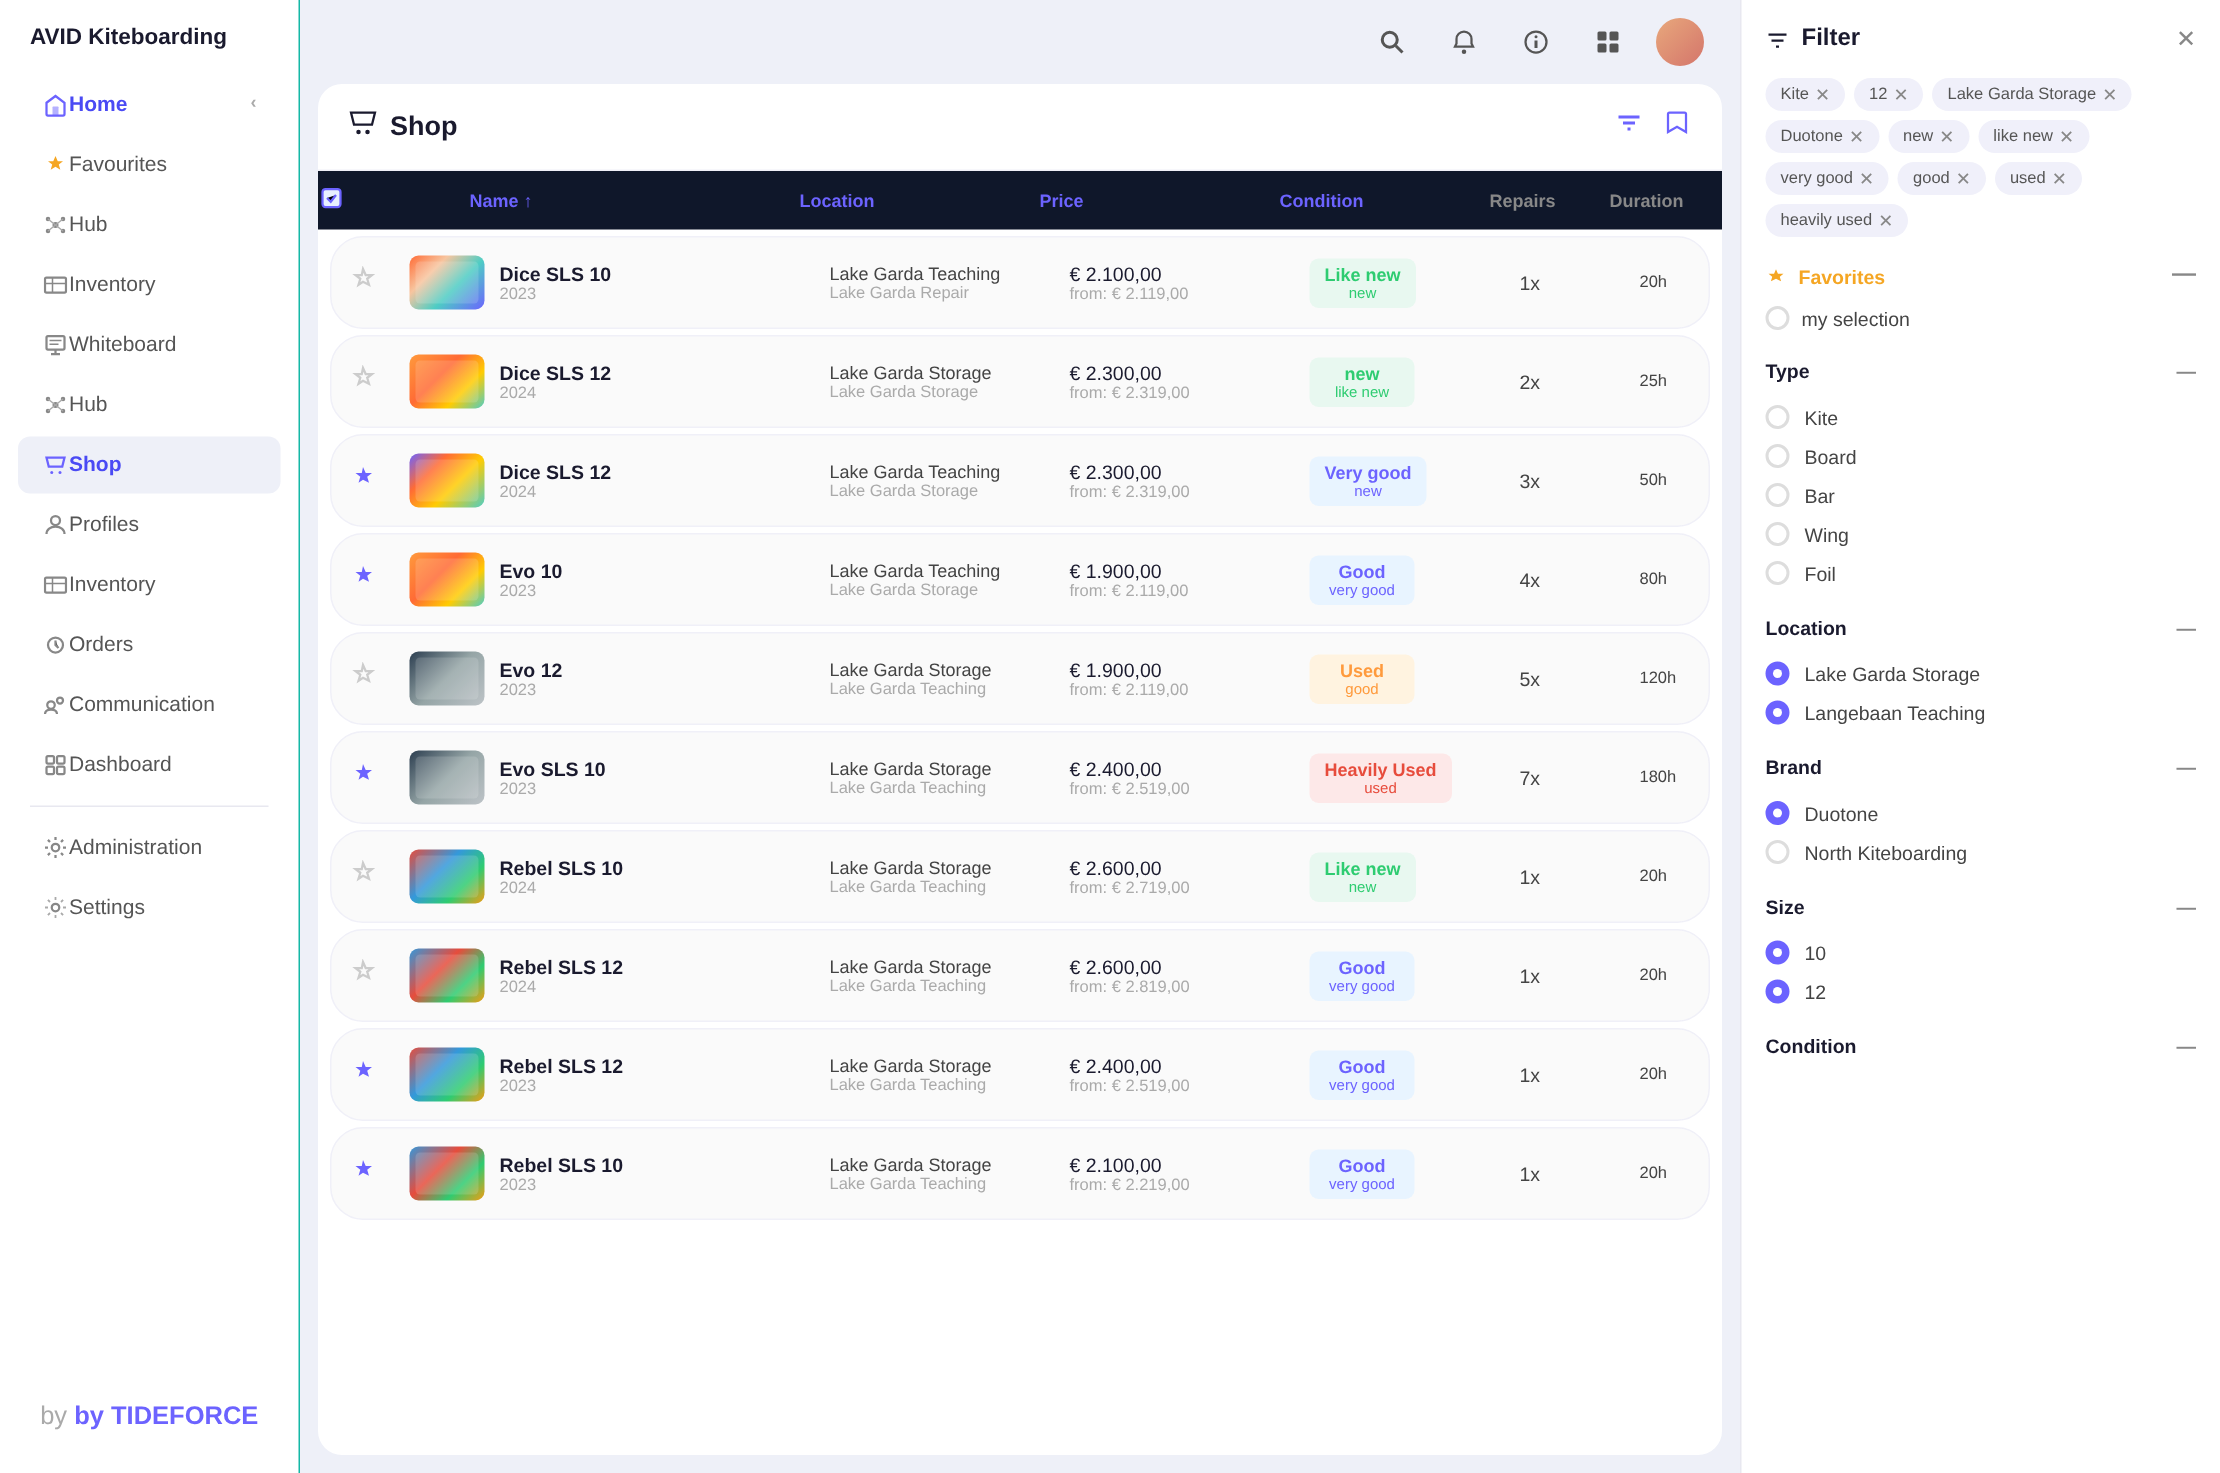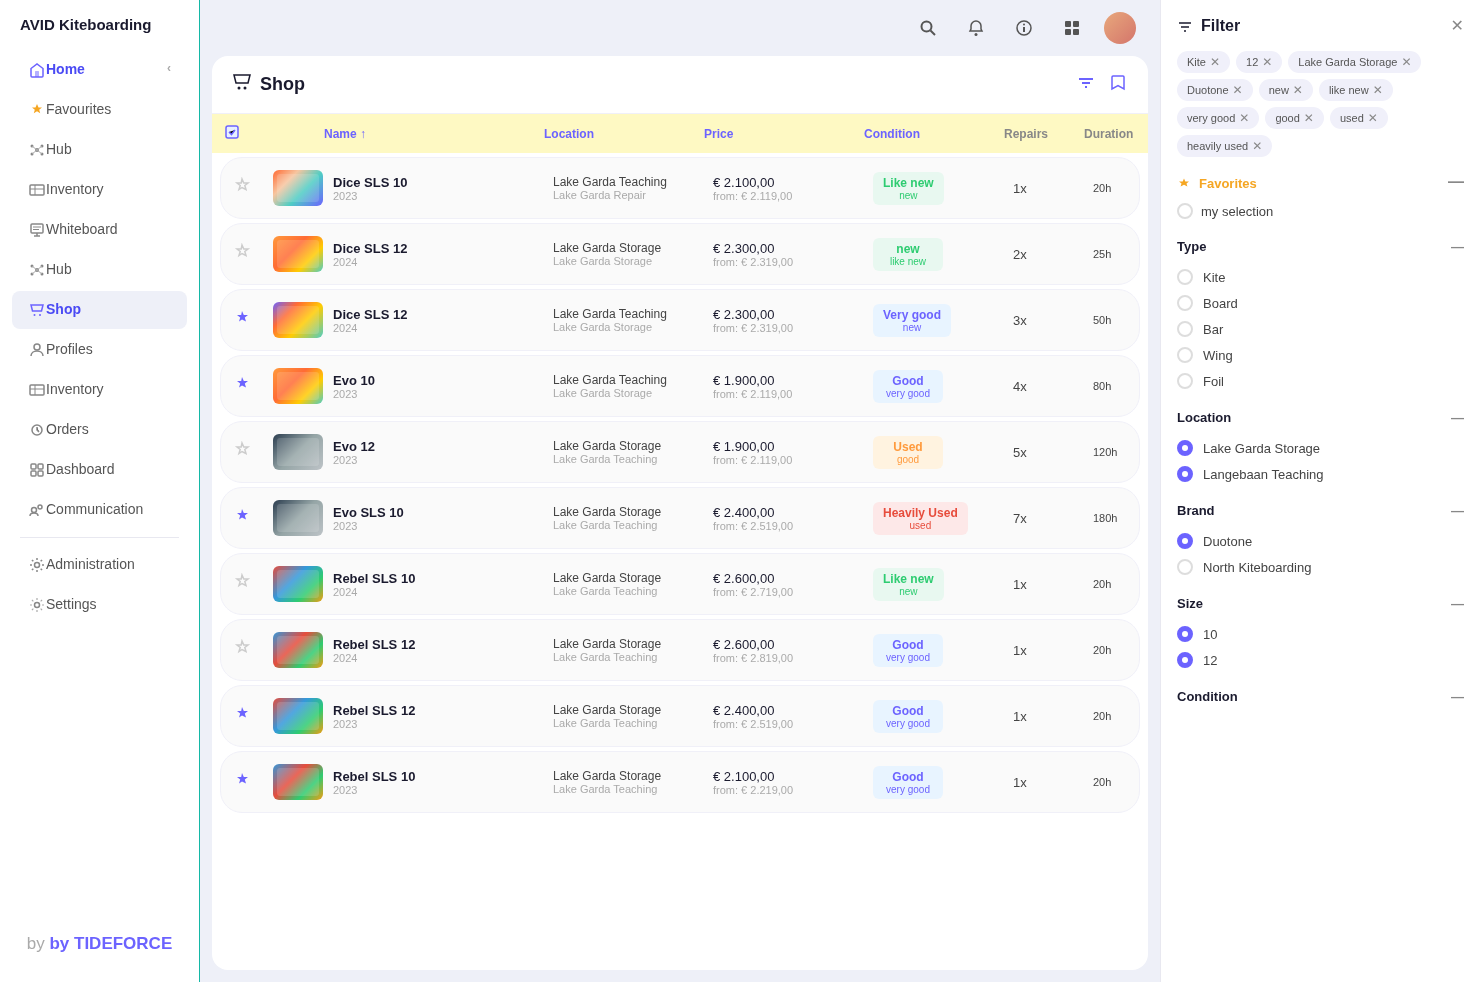--- a/index.html
+++ b/index.html
@@ -154,25 +154,25 @@
 
     
     .table-container {
       flex: 1;
       overflow-y: auto;
       padding: 0 8px;
     }
     .table-header {
       display: grid;
       grid-template-columns: 40px 60px 220px 160px 160px 140px 80px 80px 100px;
-      padding: 10px 12px;
+      padding: 10px 1px;
       align-items: center;
       position: sticky;
       top: 18px;
-      background: #fef9c3;
+      background: #0f172a;
       z-index: 10;
     }
     .th {
       font-size: 12px;
       font-weight: 600;
       color: #6c63ff;
       cursor: pointer;
     }
     .th.gray { color: #888; }
     .table-row-container {
@@ -475,38 +475,38 @@
             <circle cx="8" cy="8" r="5" stroke="#888" stroke-width="1.5" fill="none"></circle>
             <path d="M8 5v3l2 2" stroke="#888" stroke-width="1.5"></path>
           </svg>
       </span>
       <span>Orders</span>
     </div>
 
     <div class="sidebar-item">
       <span class="sidebar-icon">
         <svg width="16" height="16" viewBox="0 0 16 16">
+            <circle cx="5" cy="8" r="2.5" stroke="#888" stroke-width="1.5" fill="none"></circle>
+            <circle cx="11" cy="5" r="2" stroke="#888" stroke-width="1.5" fill="none"></circle>
+            <path d="M1 14c0-2 1.8-3 4-3s4 1 4 3" stroke="#888" stroke-width="1.5" fill="none"></path>
+          </svg>
+      </span>
+      <span>Communication</span>
+    </div>
+
+    <div class="sidebar-item">
+      <span class="sidebar-icon">
+        <svg width="16" height="16" viewBox="0 0 16 16">
             <rect x="2" y="2" width="5" height="5" rx="1" stroke="#888" stroke-width="1.5" fill="none"></rect>
             <rect x="9" y="2" width="5" height="5" rx="1" stroke="#888" stroke-width="1.5" fill="none"></rect>
             <rect x="2" y="9" width="5" height="5" rx="1" stroke="#888" stroke-width="1.5" fill="none"></rect>
             <rect x="9" y="9" width="5" height="5" rx="1" stroke="#888" stroke-width="1.5" fill="none"></rect>
           </svg>
       </span>
       <span>Dashboard</span>
-    </div>
-
-    <div class="sidebar-item">
-      <span class="sidebar-icon">
-        <svg width="16" height="16" viewBox="0 0 16 16">
-            <circle cx="5" cy="8" r="2.5" stroke="#888" stroke-width="1.5" fill="none"></circle>
-            <circle cx="11" cy="5" r="2" stroke="#888" stroke-width="1.5" fill="none"></circle>
-            <path d="M1 14c0-2 1.8-3 4-3s4 1 4 3" stroke="#888" stroke-width="1.5" fill="none"></path>
-          </svg>
-      </span>
-      <span>Communication</span>
     </div>
 
     <div class="sidebar-divider"></div>
 
     <div class="sidebar-item">
       <span class="sidebar-icon">
         <svg width="16" height="16" viewBox="0 0 16 16">
             <circle cx="8" cy="8" r="2.5" stroke="#888" stroke-width="1.5" fill="none"></circle>
             <path d="M8 1v2M8 13v2M1 8h2M13 8h2M2.93 2.93l1.41 1.41M11.66 11.66l1.41 1.41M2.93 13.07l1.41-1.41M11.66 4.34l1.41-1.41" stroke="#888" stroke-width="1.5"></path>
           </svg>

